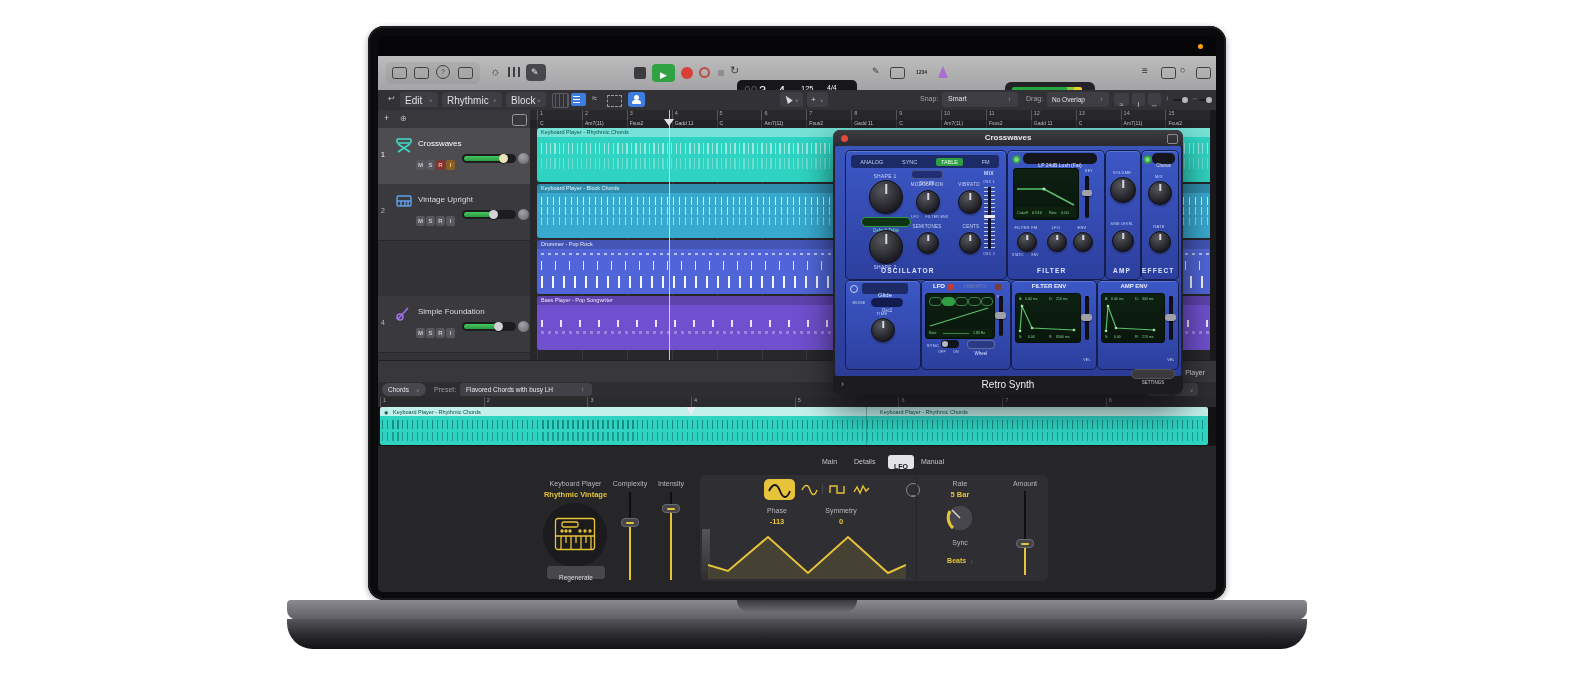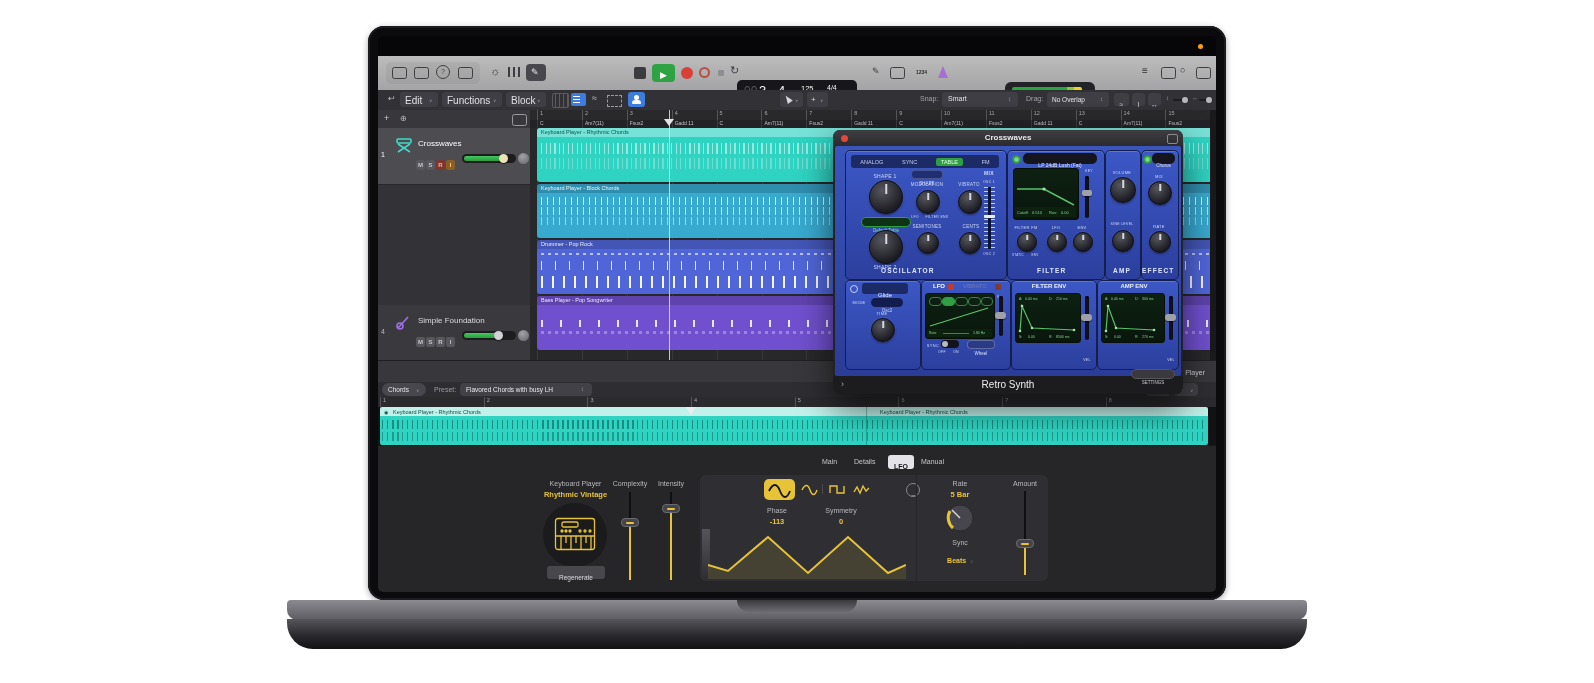--- a/index.html
+++ b/index.html
@@ -148,21 +148,21 @@
       <div class="mico" style="left:818px;top:11px"></div>
     </div>
 
     <div class="a abar">
       <span class="a" style="left:10px;top:4px;font-size:8px;color:#c6c6ca">↩</span>
       <div class="pilldk" style="left:22px;top:2px;width:38px;height:15px">
         <span class="a mtxt" style="left:5px;top:3px">Edit</span>
         <span class="a chev" style="left:29px;top:6px">∨</span>
       </div>
       <div class="pilldk" style="left:64px;top:2px;width:60px;height:15px">
-        <span class="a mtxt" style="left:5px;top:3px">Functions</span>
+        <span class="a mtxt" style="left:5px;top:3px">Rhythmic</span>
         <span class="a chev" style="left:51px;top:6px">∨</span>
       </div>
       <div class="pilldk" style="left:128px;top:2px;width:40px;height:15px">
         <span class="a mtxt" style="left:5px;top:3px">Block</span>
         <span class="a chev" style="left:31px;top:6px">∨</span>
       </div>
       <div class="a" style="left:174px;top:3px;width:15px;height:13px;border:1px solid #5a5a60;border-radius:2px;background:repeating-linear-gradient(90deg,#5a5a60 2px 3px,transparent 3px 6px)"></div>
       <div class="a" style="left:193px;top:3px;width:15px;height:13px;background:#3d7de0;border-radius:2px">
         <div style="position:absolute;left:2px;top:3px;width:7px;height:7px;background:repeating-linear-gradient(180deg,#fff 0 1px,transparent 1px 3px)"></div>
       </div>
@@ -224,21 +224,39 @@
         <span class="tname" style="color:#fff">Crosswaves</span>
         <div class="a" style="left:38px;top:25px">
           <span class="msri">M</span><span class="msri">S</span><span class="msri" style="background:#7e352e;color:#f0b0a8">R</span><span class="msri" style="background:#8a5f25;color:#ffd080">I</span>
         </div>
         <div class="vol">
             <div class="volfill" style="width:41px"></div>
             <div class="volth" style="left:37px;background:#ece4b8"></div>
           </div>
         <div class="pan"></div>
       </div>
-      <div class="thead" style="top:177px">
+      <div class="thead" style="top:56px">
+        <span class="tnum">2</span>
+        <svg class="a" style="left:16px;top:8px" width="20" height="18">
+            <g stroke="#5f9fe8" stroke-width="1.5" fill="none">
+              <rect x="3" y="4" width="14" height="10" rx="1.5"></rect>
+              <path d="M3 9 H17 M7 9 V14 M11 9 V14 M14 9 V14"></path>
+            </g>
+          </svg>
+        <span class="tname">Vintage Upright</span>
+        <div class="a" style="left:38px;top:25px">
+          <span class="msri">M</span><span class="msri">S</span><span class="msri">R</span><span class="msri">I</span>
+        </div>
+        <div class="vol">
+            <div class="volfill" style="width:31px"></div>
+            <div class="volth" style="left:27px"></div>
+          </div>
+        <div class="pan"></div>
+      </div>
+      <div class="thead" style="top:168px">
         <span class="tnum">4</span>
         <svg class="a" style="left:16px;top:8px" width="20" height="18">
             <g stroke="#a070e8" stroke-width="1.6" fill="none">
               <path d="M4 15 L14 4"></path>
               <circle cx="6" cy="13" r="3"></circle>
             </g>
           </svg>
         <span class="tname">Simple Foundation</span>
         <div class="a" style="left:38px;top:25px">
           <span class="msri">M</span><span class="msri">S</span><span class="msri">R</span><span class="msri">I</span>

